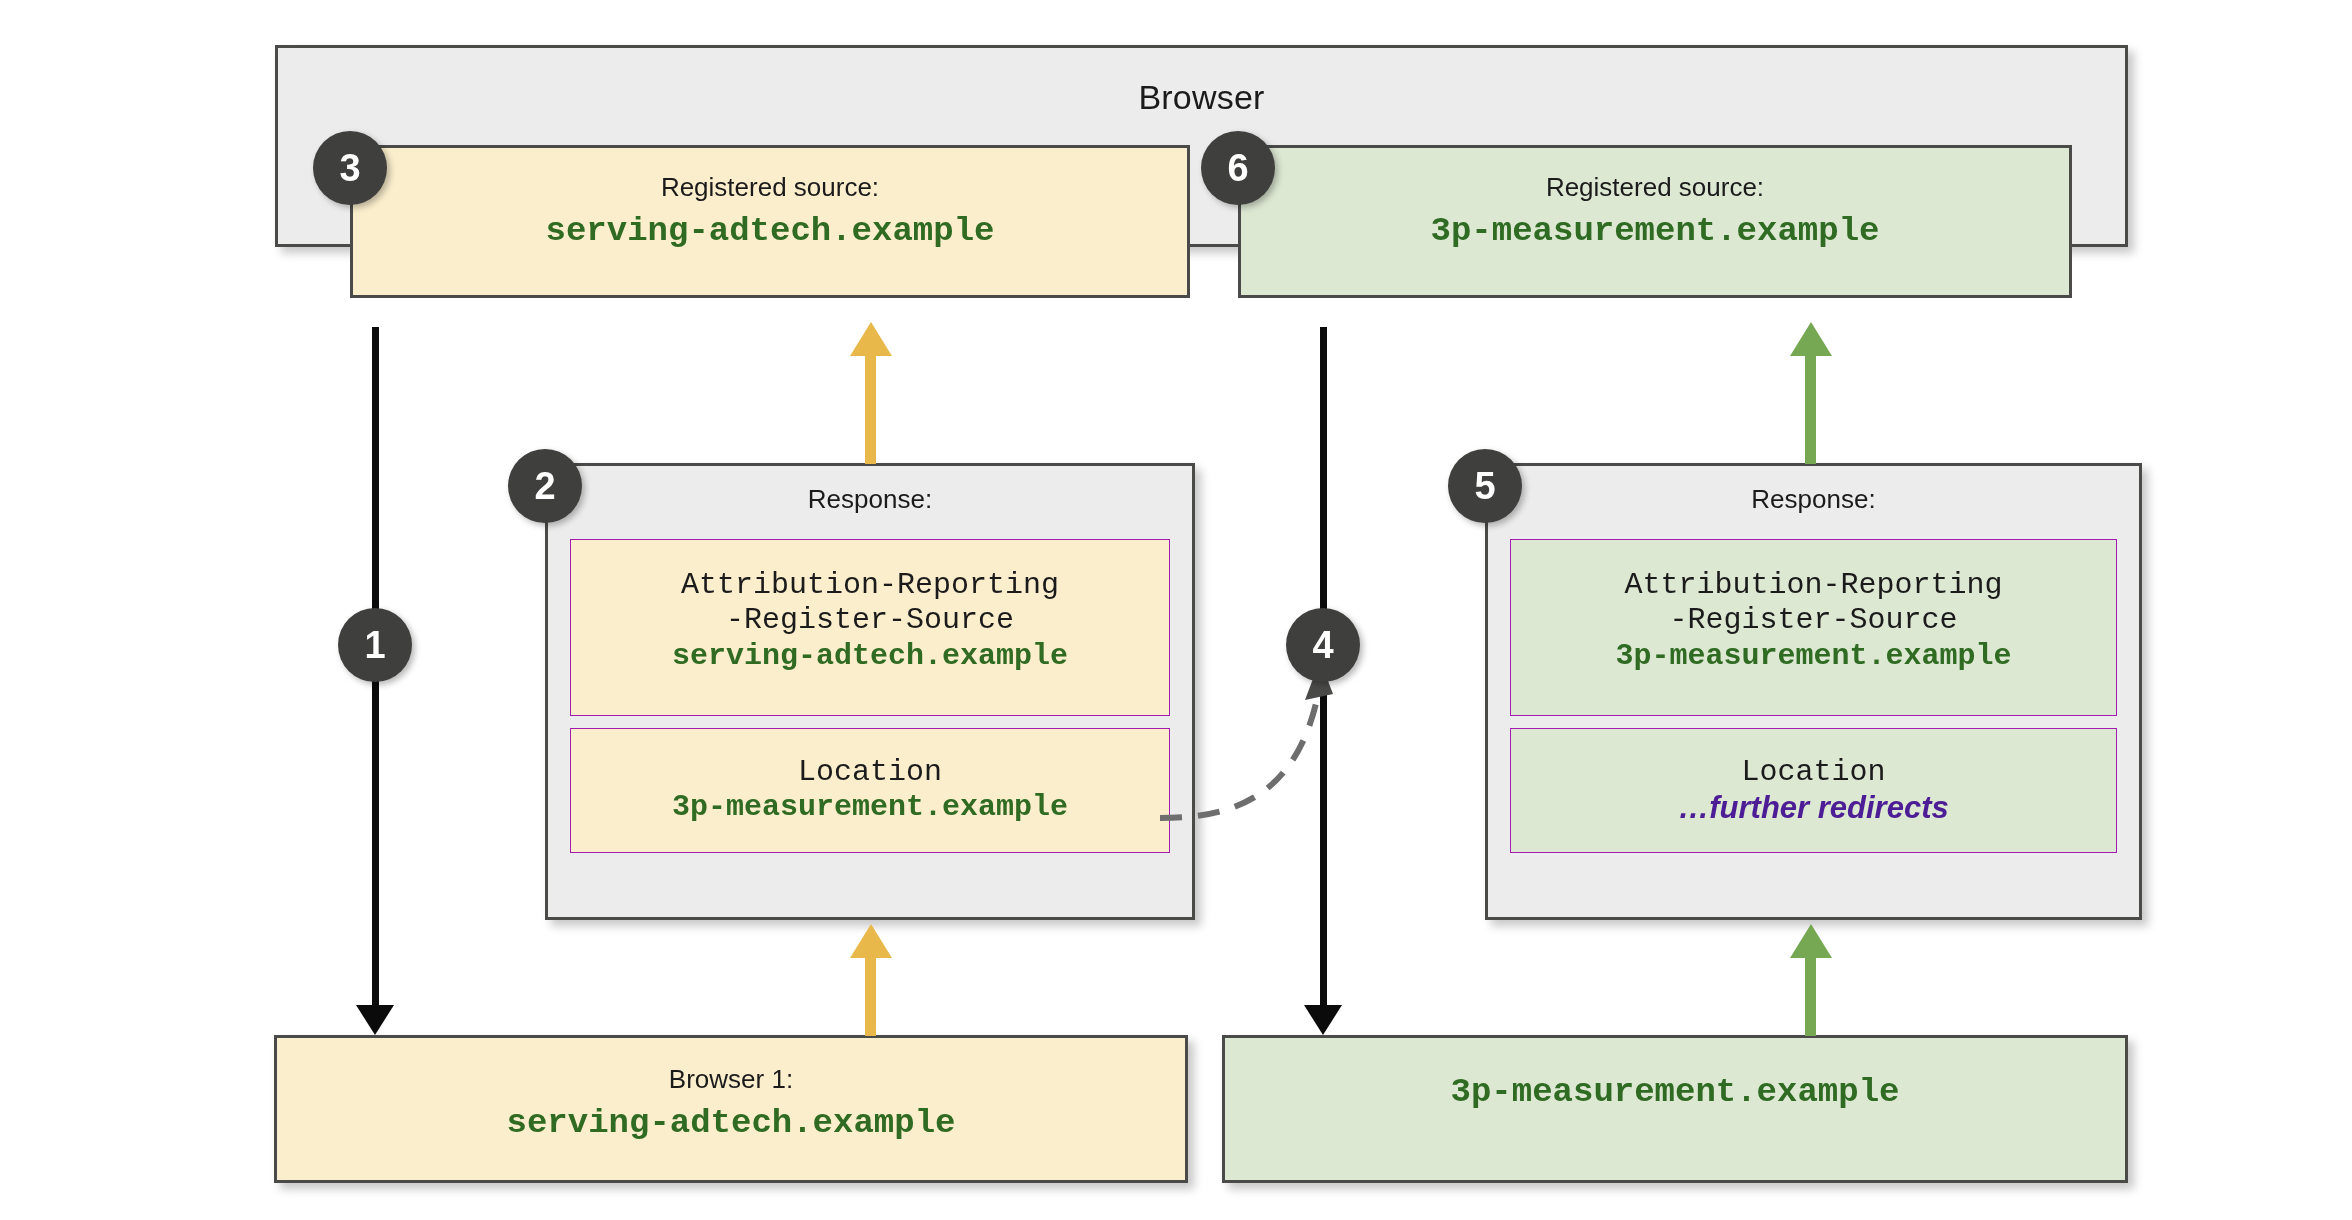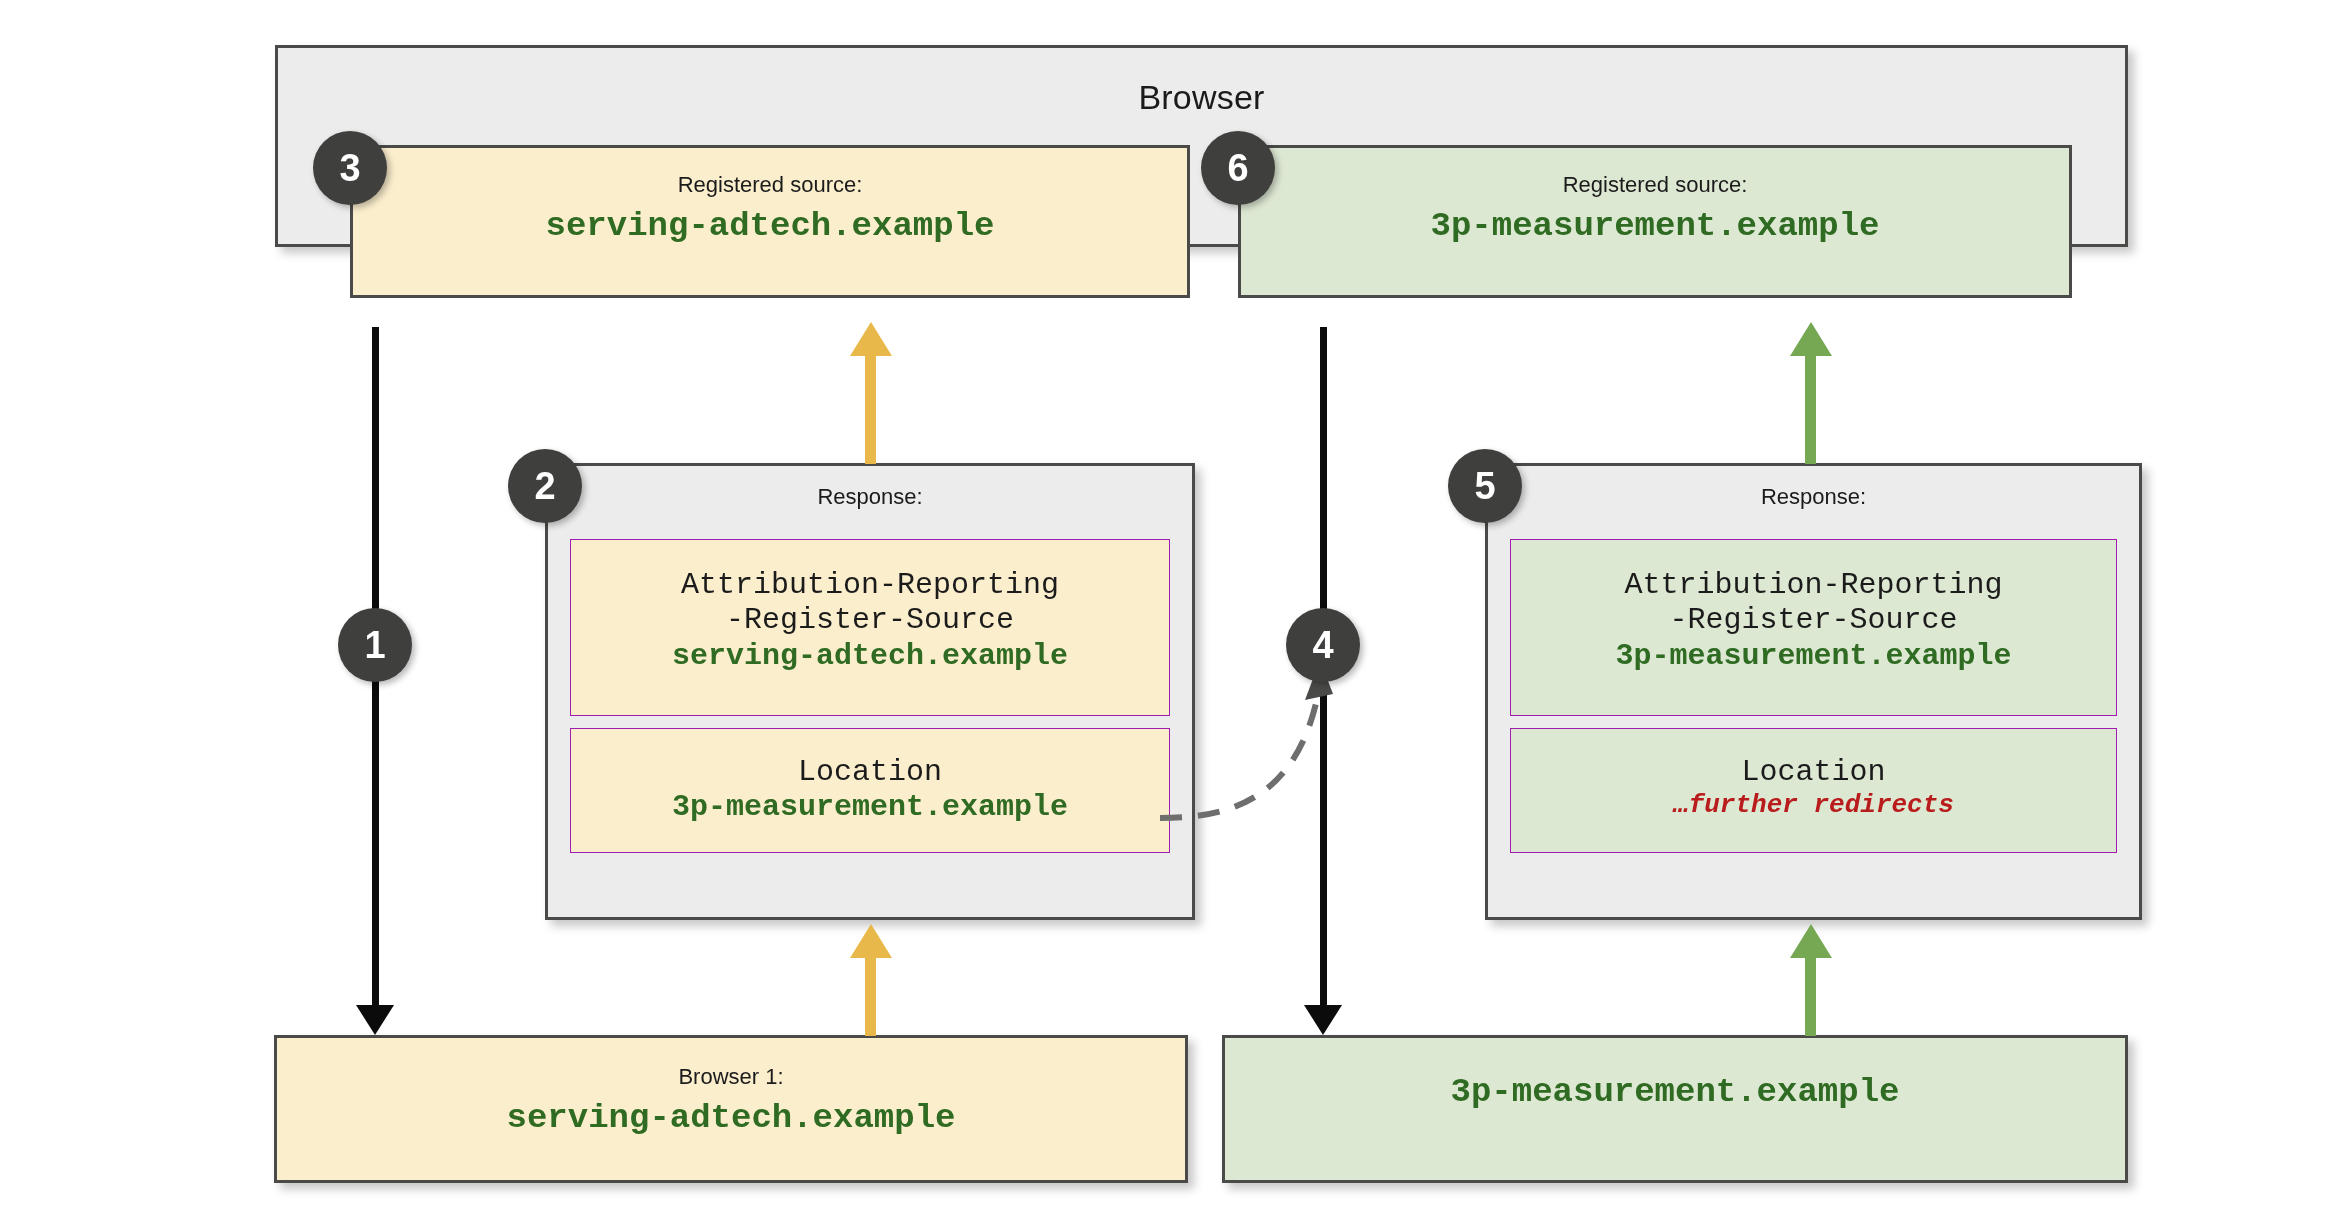--- a/index.html
+++ b/index.html
@@ -43,21 +43,21 @@
     right: 0;
     text-align: center;
     color: #1b1b1b;
     font-family: "Liberation Sans", sans-serif;
   }
   .title-browser {
     font-size: 34px;
     letter-spacing: 0.2px;
   }
   .hdr {
-    font-size: 22px;
+    font-size: 26px;
     font-family: "Liberation Sans", sans-serif;
     color: #1b1b1b;
   }
   .mono {
     font-family: "Liberation Mono", "DejaVu Sans Mono", monospace;
     font-size: 30px;
     color: #1b1b1b;
     letter-spacing: 0px;
   }
   .mono-green {
@@ -67,25 +67,25 @@
     color: #2f6b22;
     letter-spacing: 0px;
   }
   .mono-green-lg {
     font-family: "Liberation Mono", "DejaVu Sans Mono", monospace;
     font-size: 34px;
     font-weight: bold;
     color: #2f6b22;
   }
   .ital-green {
-    font-family: Liberation Mono, monospace;
+    font-family: Liberation Sans, sans-serif;
     font-style: italic;
     font-weight: bold;
-    font-size: 26px;
-    color: #b91c1c;
+    font-size: 31px;
+    color: #4c1d95;
   }
   .stack {
     position: absolute;
     left: 0;
     right: 0;
     text-align: center;
     line-height: 1.18;
   }
 
   

